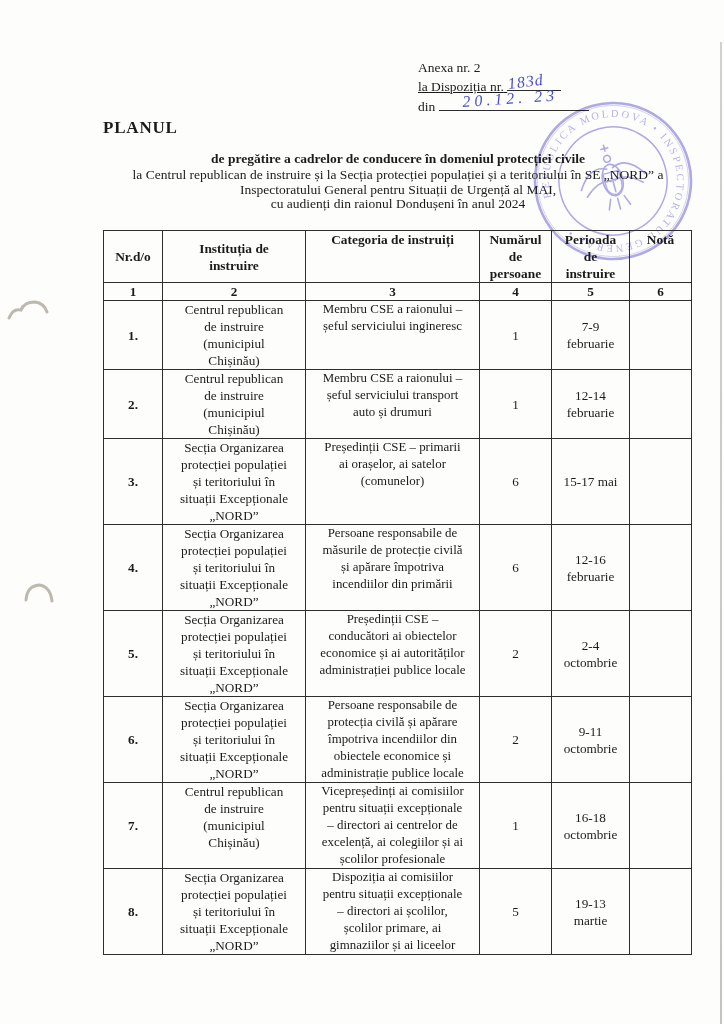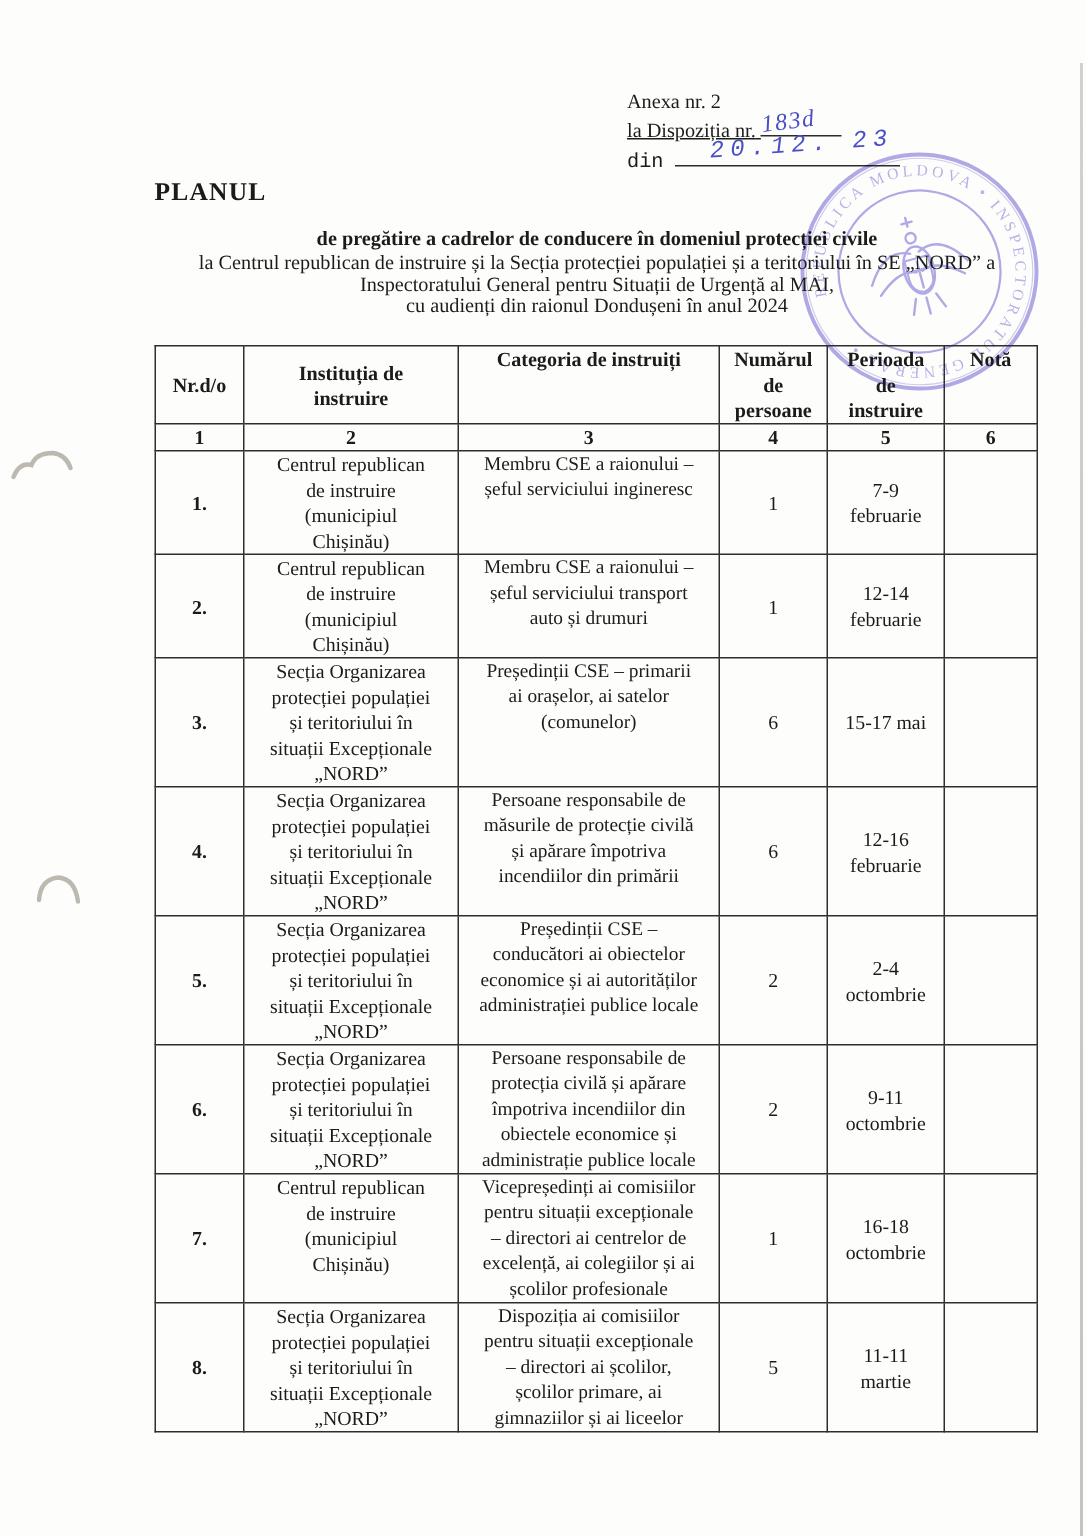--- a/index.html
+++ b/index.html
@@ -22,21 +22,21 @@
   .hw-under {
     display:inline-block; position:relative; width:54px; height:14px;
     border-bottom:1.6px solid #2c2c2c; vertical-align:baseline;
   }
   .hw {
     position:absolute; left:2px; bottom:-3px;
     font-style:italic; font-size:16px; letter-spacing:1px;
     color:#4a4fc6; white-space:nowrap;
     transform:rotate(-7deg); transform-origin:left bottom;
   }
-  .din-line { margin-top:1px; margin-right:4px;font-family:Liberation Mono, monospace; }
+  .din-line { margin-top:1px; margin-right:4px; }
   .din-under {
     display:inline-block; position:relative; width:150px; height:14px;
     border-bottom:1.6px solid #2c2c2c;
   }
   .din-under .hw { left:24px; bottom:-1px; transform:rotate(-4deg); letter-spacing:4px; }
 
   
   .stamp {
     position:absolute; left:530px; top:98px; width:166px; height:166px;
     filter: blur(0.35px);
@@ -289,21 +289,21 @@
 protecției populației
 și teritoriului în
 situații Excepționale
 „NORD”</td>
           <td class="cell-category">Dispoziția ai comisiilor
 pentru situații excepționale
 – directori ai școlilor,
 școlilor primare, ai
 gimnaziilor și ai liceelor</td>
           <td class="cell-persons">5</td>
-          <td class="cell-period">11-11
+          <td class="cell-period">19-13
 martie</td>
           <td class="cell-note"></td>
         </tr>
       </tbody>
   </table>
 
   <div class="scan-edge"></div>
   <svg class="punch punch-1" width="46" height="30" viewBox="0 0 46 30">
     <path d="M3 22 q4 -10 12 -8 q3 -8 14 -8 q9 1 12 10" fill="none" stroke="#b3aea3" stroke-width="3" stroke-linecap="round"></path>
   </svg>

